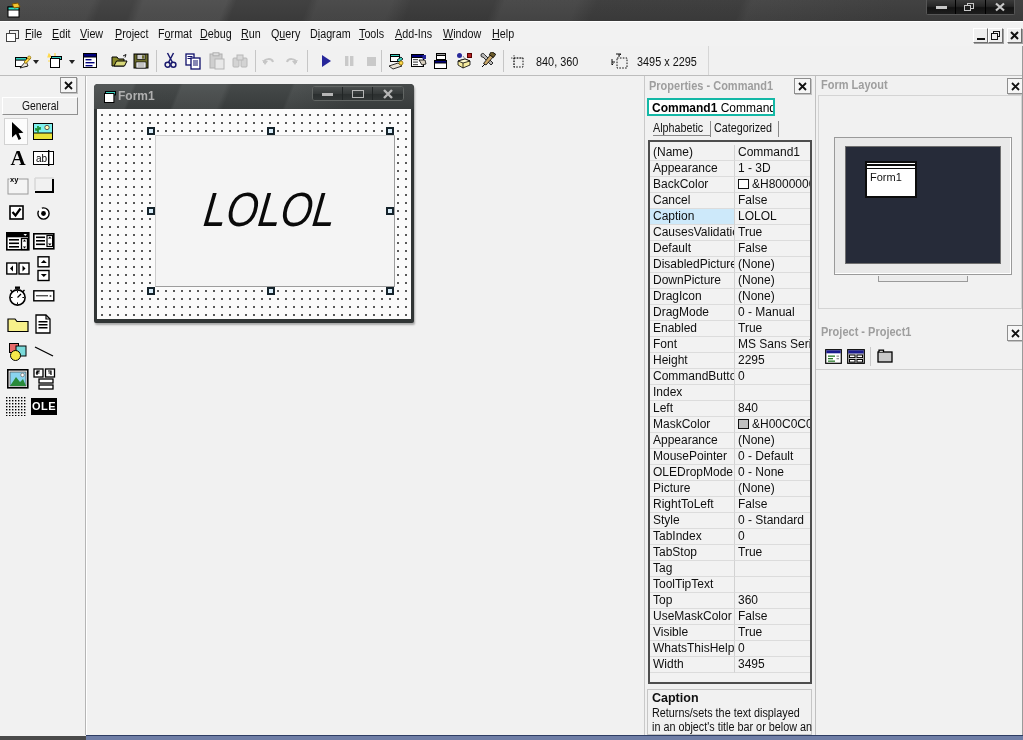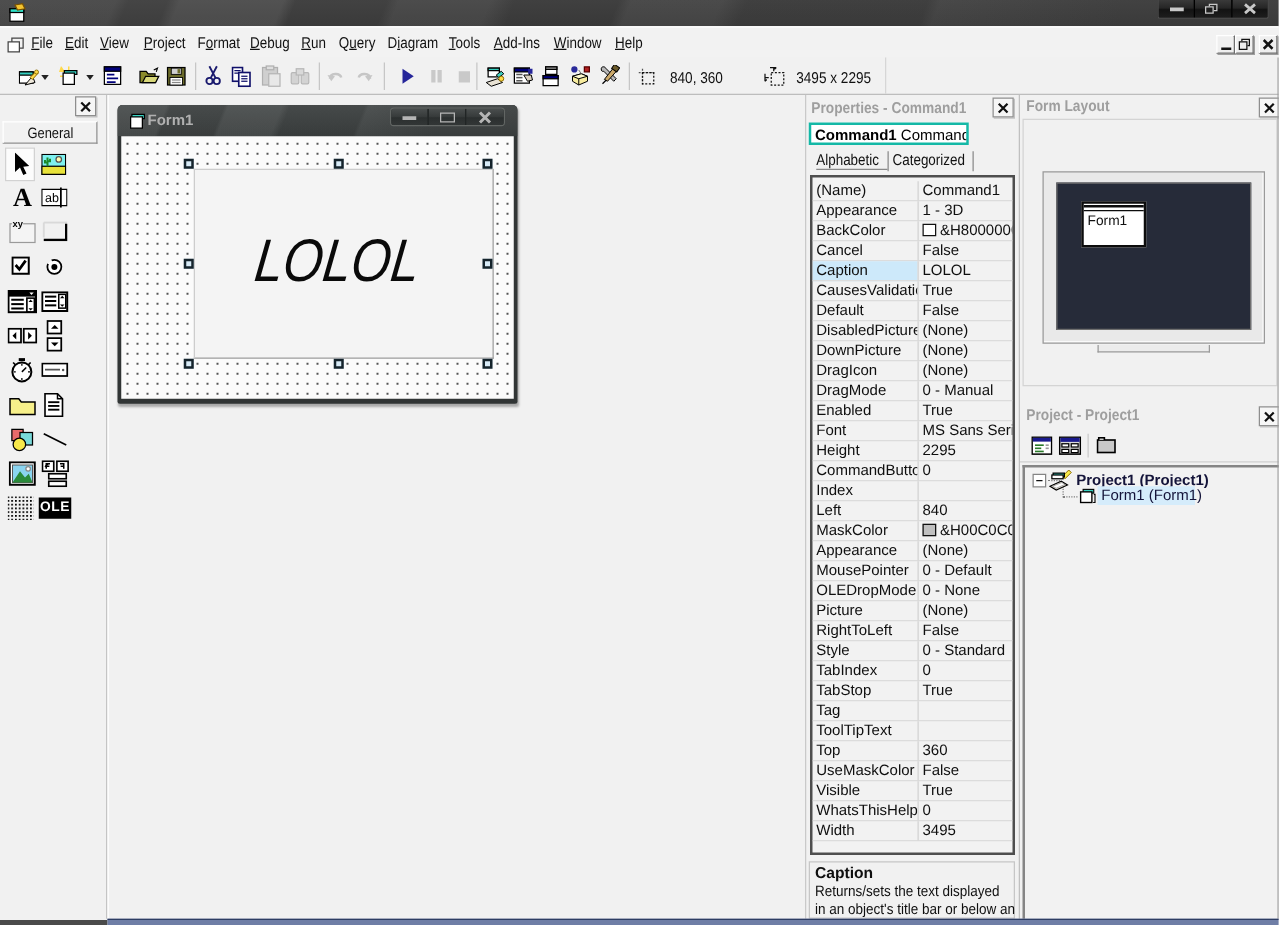--- a/index.html
+++ b/index.html
@@ -634,37 +634,17 @@
         <rect x="2.5" y="10.5" width="5.5" height="2.6" fill="#fff" stroke="#000" stroke-width="1"></rect>
         <rect x="10" y="10.5" width="5.5" height="2.6" fill="#fff" stroke="#000" stroke-width="1"></rect>
       </svg>
 <div class="abs" style="left:54px;top:0px;width:1px;height:19px;background:#c9c9c9"></div>
 <svg class="abs" style="left:61px;top:1px" width="17" height="16" viewBox="0 0 17 16">
         <rect x="1" y="4" width="14" height="10" fill="#c9c9c9" stroke="#000" stroke-width="1.3"></rect>
         <path d="M2 4 L2 2.2 L6.5 2.2 L6.5 4" fill="#c9c9c9" stroke="#000" stroke-width="1.3"></path>
       </svg>
   </div>
   <div id="projline"></div>
-  <div id="treebox">
-    <div id="minusbox"></div>
-    <div class="abs" style="left:18px;top:10px;width:10px;height:0;border-top:1px dotted #808080"></div>
-    <div class="abs" style="left:30px;top:13px;width:0;height:11px;border-left:1px dotted #808080"></div>
-    <div class="abs" style="left:30px;top:23px;width:12px;height:0;border-top:1px dotted #808080"></div>
-<svg class="abs" style="left:19px;top:1px" width="20" height="18" viewBox="0 0 20 18">
-        <path d="M16 1 L18 3 L13 8 L11 6 Z" fill="#f7e84a" stroke="#8a6b00" stroke-width="0.8"></path>
-        <rect x="3.5" y="3.5" width="9" height="3" fill="#35d0c0" stroke="#000"></rect>
-        <rect x="2.5" y="5" width="9" height="3" fill="#fff" stroke="#000"></rect>
-        <path d="M1 14 L10 10 L15 13 L6 17 Z" fill="#efe9dc" stroke="#000" stroke-width="0.9"></path>
-        <path d="M3 14 L10.5 11 L13 12.6 L6 15.6 Z" fill="#fff" stroke="#777" stroke-width="0.5"></path>
-      </svg>
-<svg class="abs" style="left:43px;top:16px" width="15" height="14" viewBox="0 0 15 14">
-        <rect x="3.5" y="1.5" width="8.5" height="3" fill="#35d0c0" stroke="#000" stroke-width="0.9"></rect>
-        <rect x="1.5" y="3.5" width="9" height="8.5" fill="#fff" stroke="#000" stroke-width="1.1"></rect>
-        <path d="M11.5 12 L13 12 L13 5.5 L12 5.5" fill="none" stroke="#000" stroke-width="0.9"></path>
-      </svg>
-    <span id="ptext">Project1 (Project1)</span>
-    <span id="ftext">Form1 (Form1)</span>
-  </div>
 </div>
 
 <div class="abs" style="left:1022px;top:46px;width:1px;height:689px;background:#9a9a9a"></div>
 <div class="abs" id="bottoml"></div>
 <div class="abs" id="bottomr"></div>
 
 </body></html>

